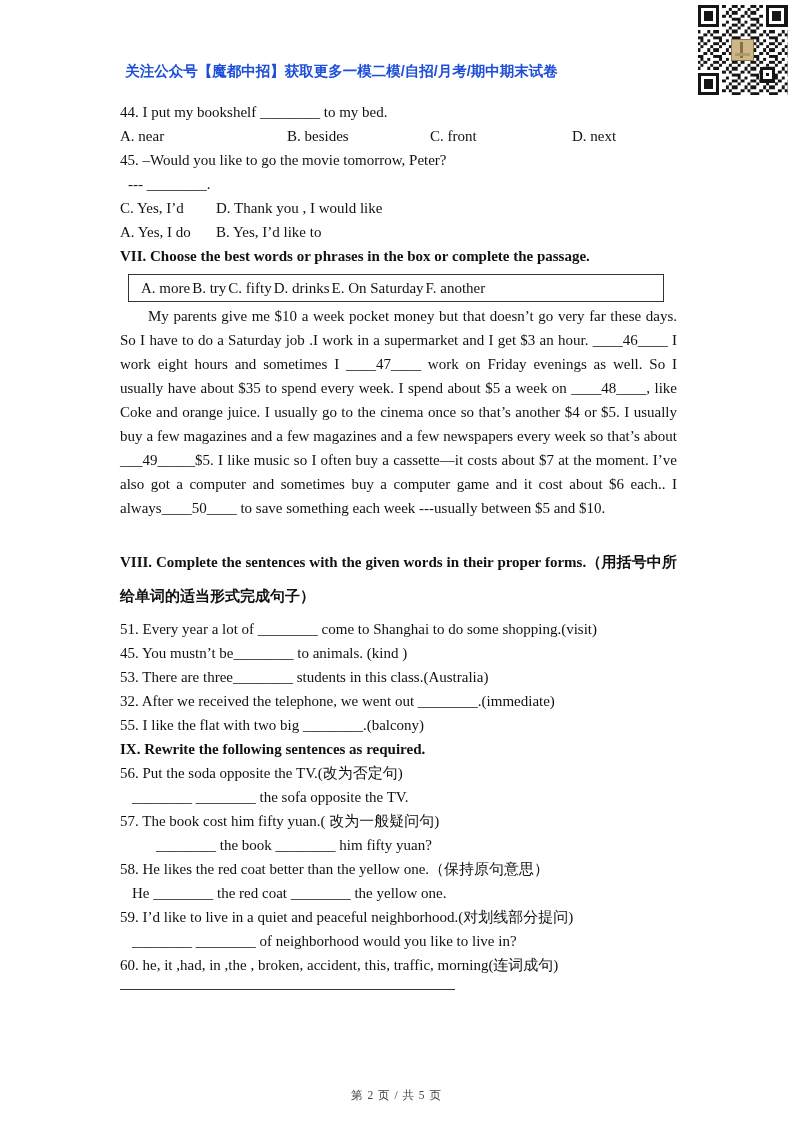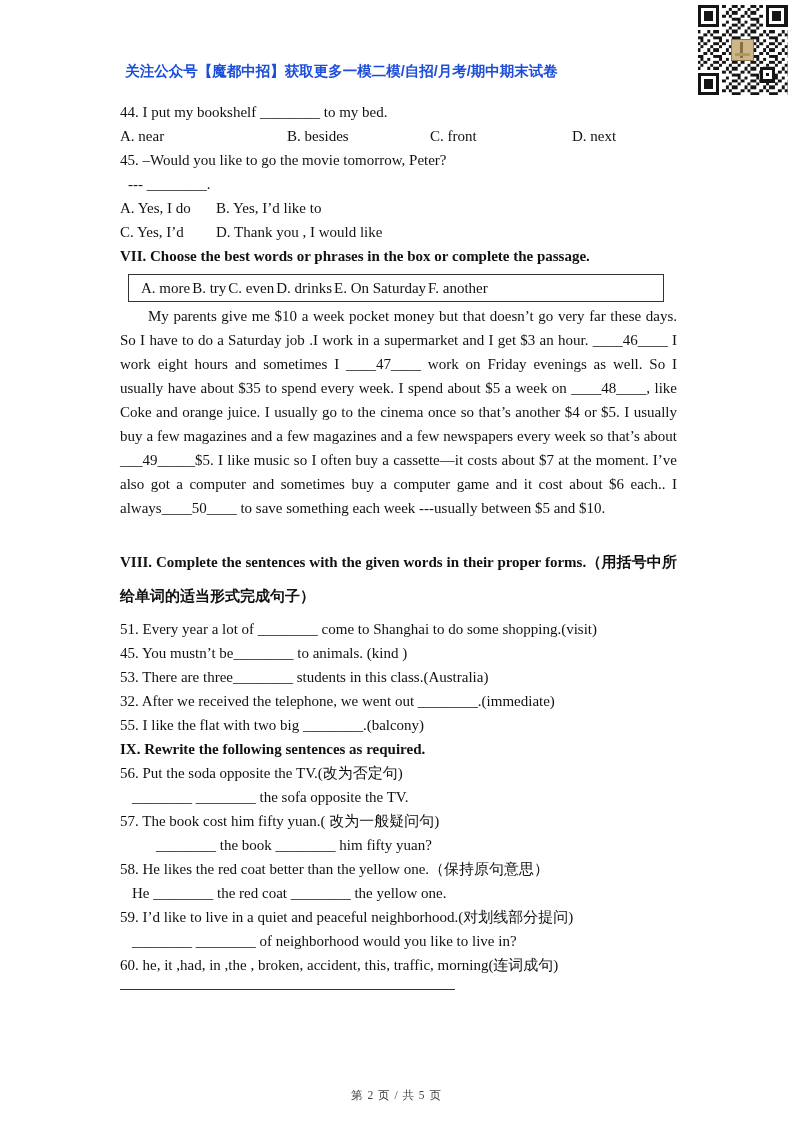--- a/index.html
+++ b/index.html
@@ -102,34 +102,34 @@
       <span>A. near</span>
       <span>B. besides</span>
       <span>C. front</span>
       <span>D. next</span>
     </div>
 
     <div class="line">45. –Would you like to go the movie tomorrow, Peter?</div>
     <div class="line ind8">--- ________.</div>
 
     <div class="opts2">
+      <span>C. Yes, I’d</span>
+      <span>D. Thank you , I would like</span>
+    </div>
+    <div class="opts2">
       <span>A. Yes, I do</span>
       <span>B. Yes, I’d like to</span>
-    </div>
-    <div class="opts2">
-      <span>C. Yes, I’d</span>
-      <span>D. Thank you , I would like</span>
     </div>
 
     <div class="line bold">VII. Choose the best words or phrases in the box or complete the passage.</div>
 
     <div class="word-box">
       <span>A. more</span>
       <span>B. try</span>
-      <span>C. even</span>
+      <span>C. fifty</span>
       <span>D. drinks</span>
       <span>E. On Saturday</span>
       <span>F. another</span>
     </div>
 
     <div class="passage">My parents give me $10 a week pocket money but that doesn’t go very far these days. So I have to do a Saturday job .I work in a supermarket and I get $3 an hour. ____46____ I work eight hours and sometimes I ____47____ work on Friday evenings as well. So I usually have about $35 to spend every week. I spend about $5 a week on ____48____, like Coke and orange juice. I usually go to the cinema once so that’s another $4 or $5. I usually buy a few magazines and a few magazines and a few newspapers every week so that’s about ___49_____$5. I like music so I often buy a cassette—it costs about $7 at the moment. I’ve also got a computer and sometimes buy a computer game and it cost about $6 each.. I always____50____ to save something each week ---usually between $5 and $10.</div>
 
     <div class="heading8 bold">VIII. Complete the sentences with the given words in their proper forms.（用括号中所给单词的适当形式完成句子）</div>
 
     <div class="list8">

